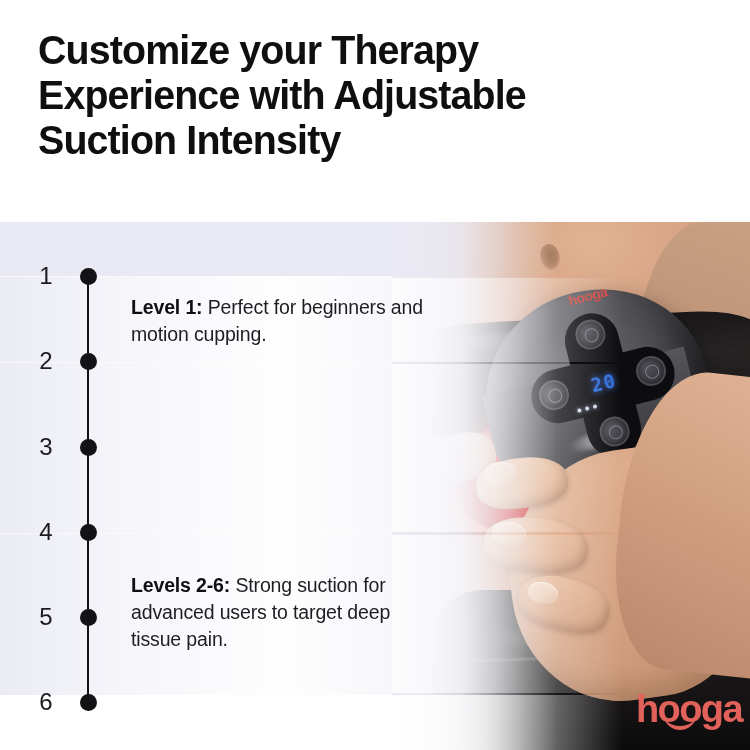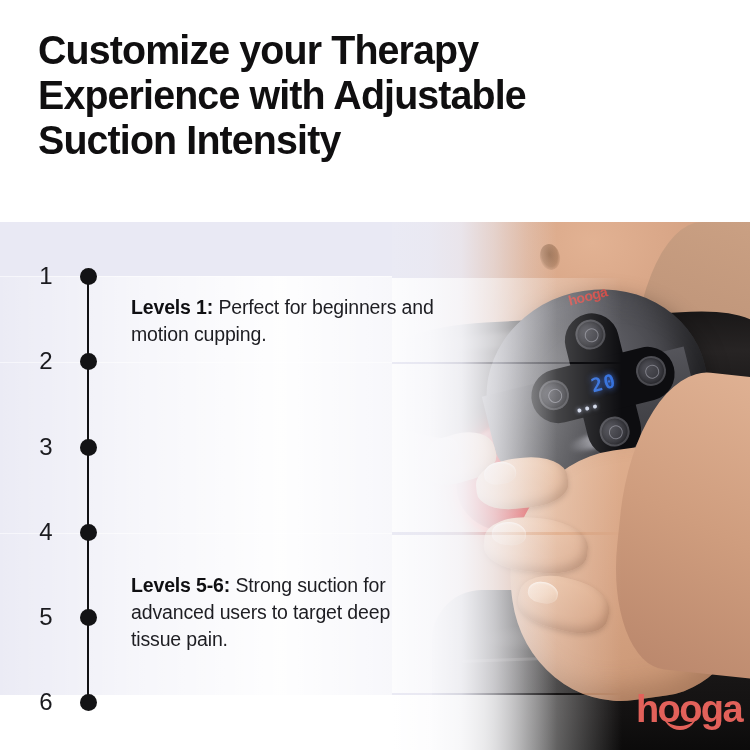--- a/index.html
+++ b/index.html
@@ -445,21 +445,21 @@
       <span class="tl-num">5</span>
       <span class="tl-dot"></span>
     </div>
     <div class="tl-node" style="top:480px">
       <span class="tl-num">6</span>
       <span class="tl-dot"></span>
     </div>
   </div>
 
   <div class="tblock t1">
-    <b>Levels 1:</b><span> Perfect for beginners and motion cupping.</span>
+    <b>Level 1:</b><span> Perfect for beginners and motion cupping.</span>
   </div>
   <div class="tblock t3">
-    <b>Levels 5-6:</b><span> Strong suction for advanced users to target deep tissue pain.</span>
+    <b>Levels 2-6:</b><span> Strong suction for advanced users to target deep tissue pain.</span>
   </div>
 </div>
 
 <div id="logo">hooga</div>
 <div id="logo-smile"></div>
 
 </body></html>

